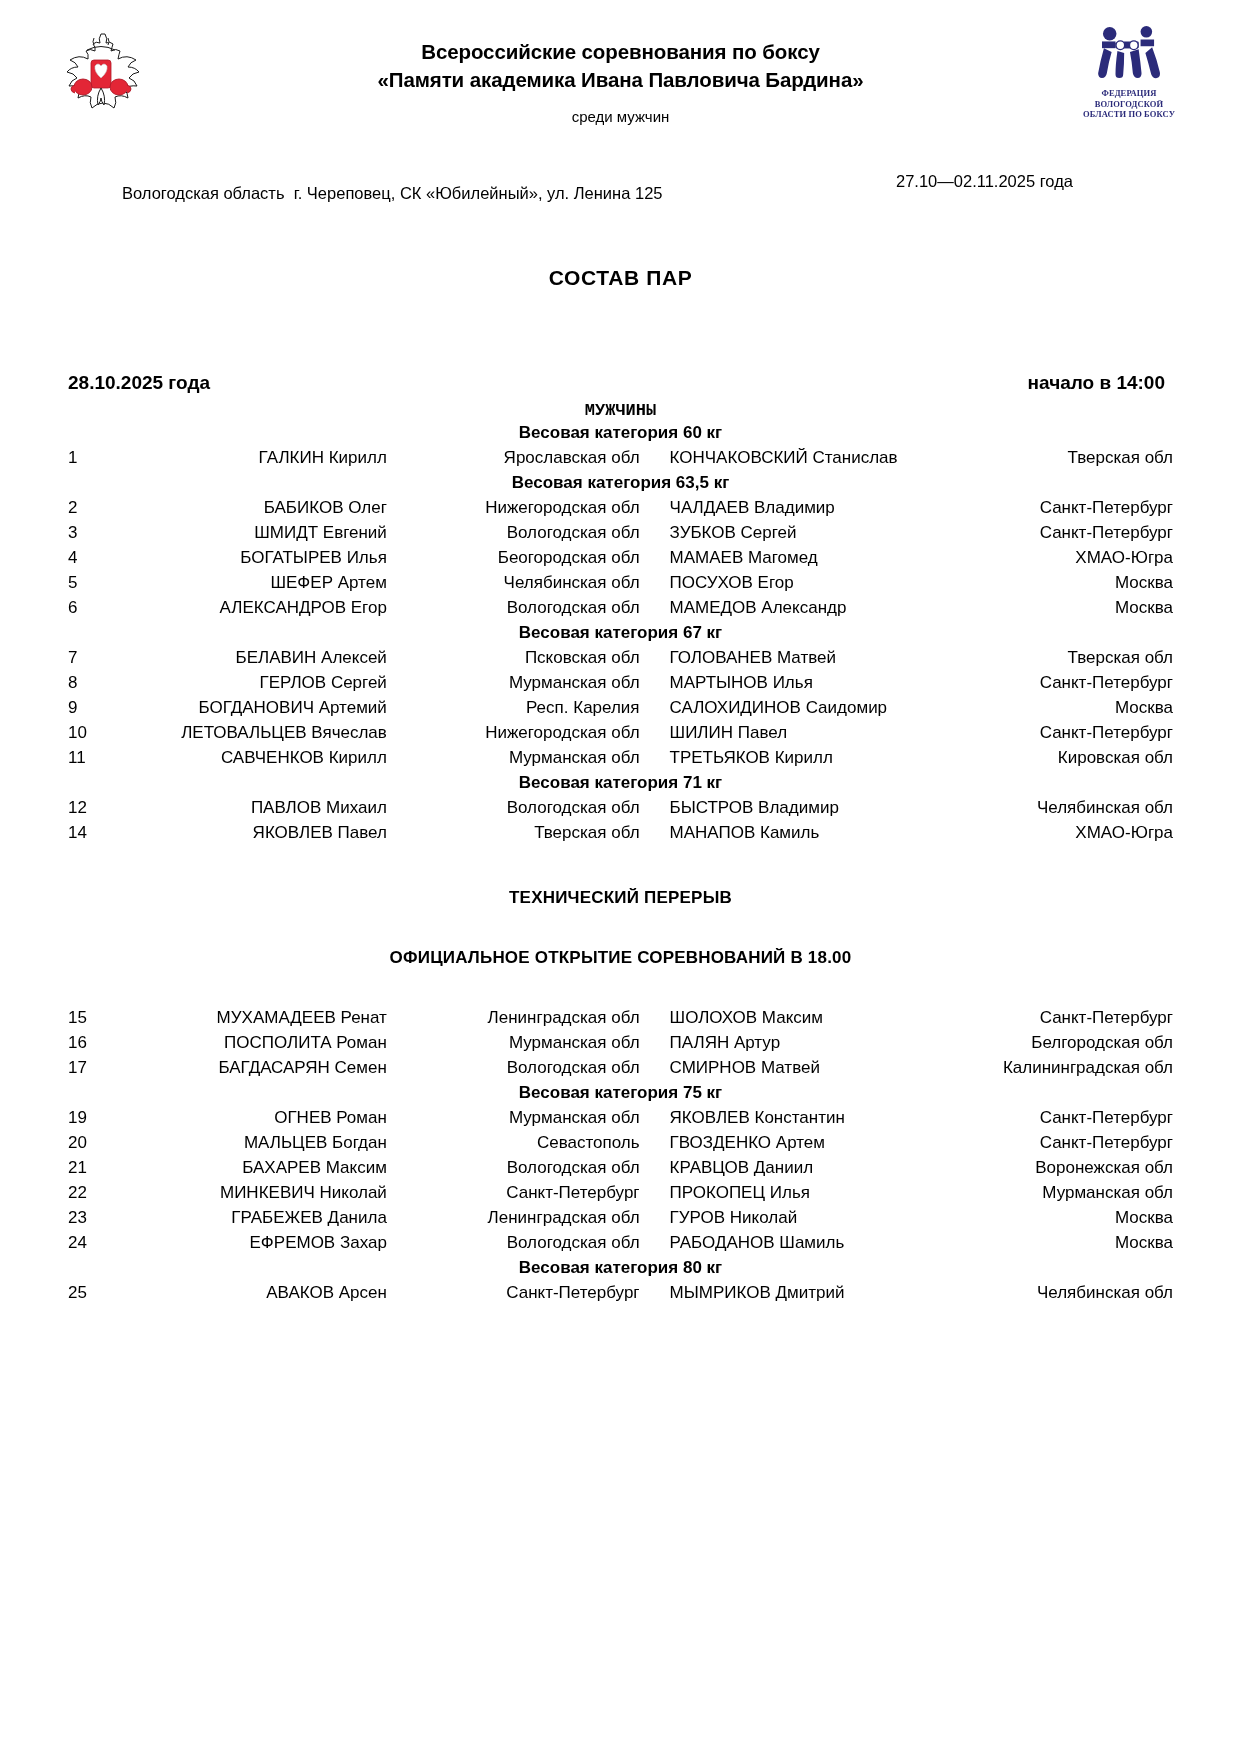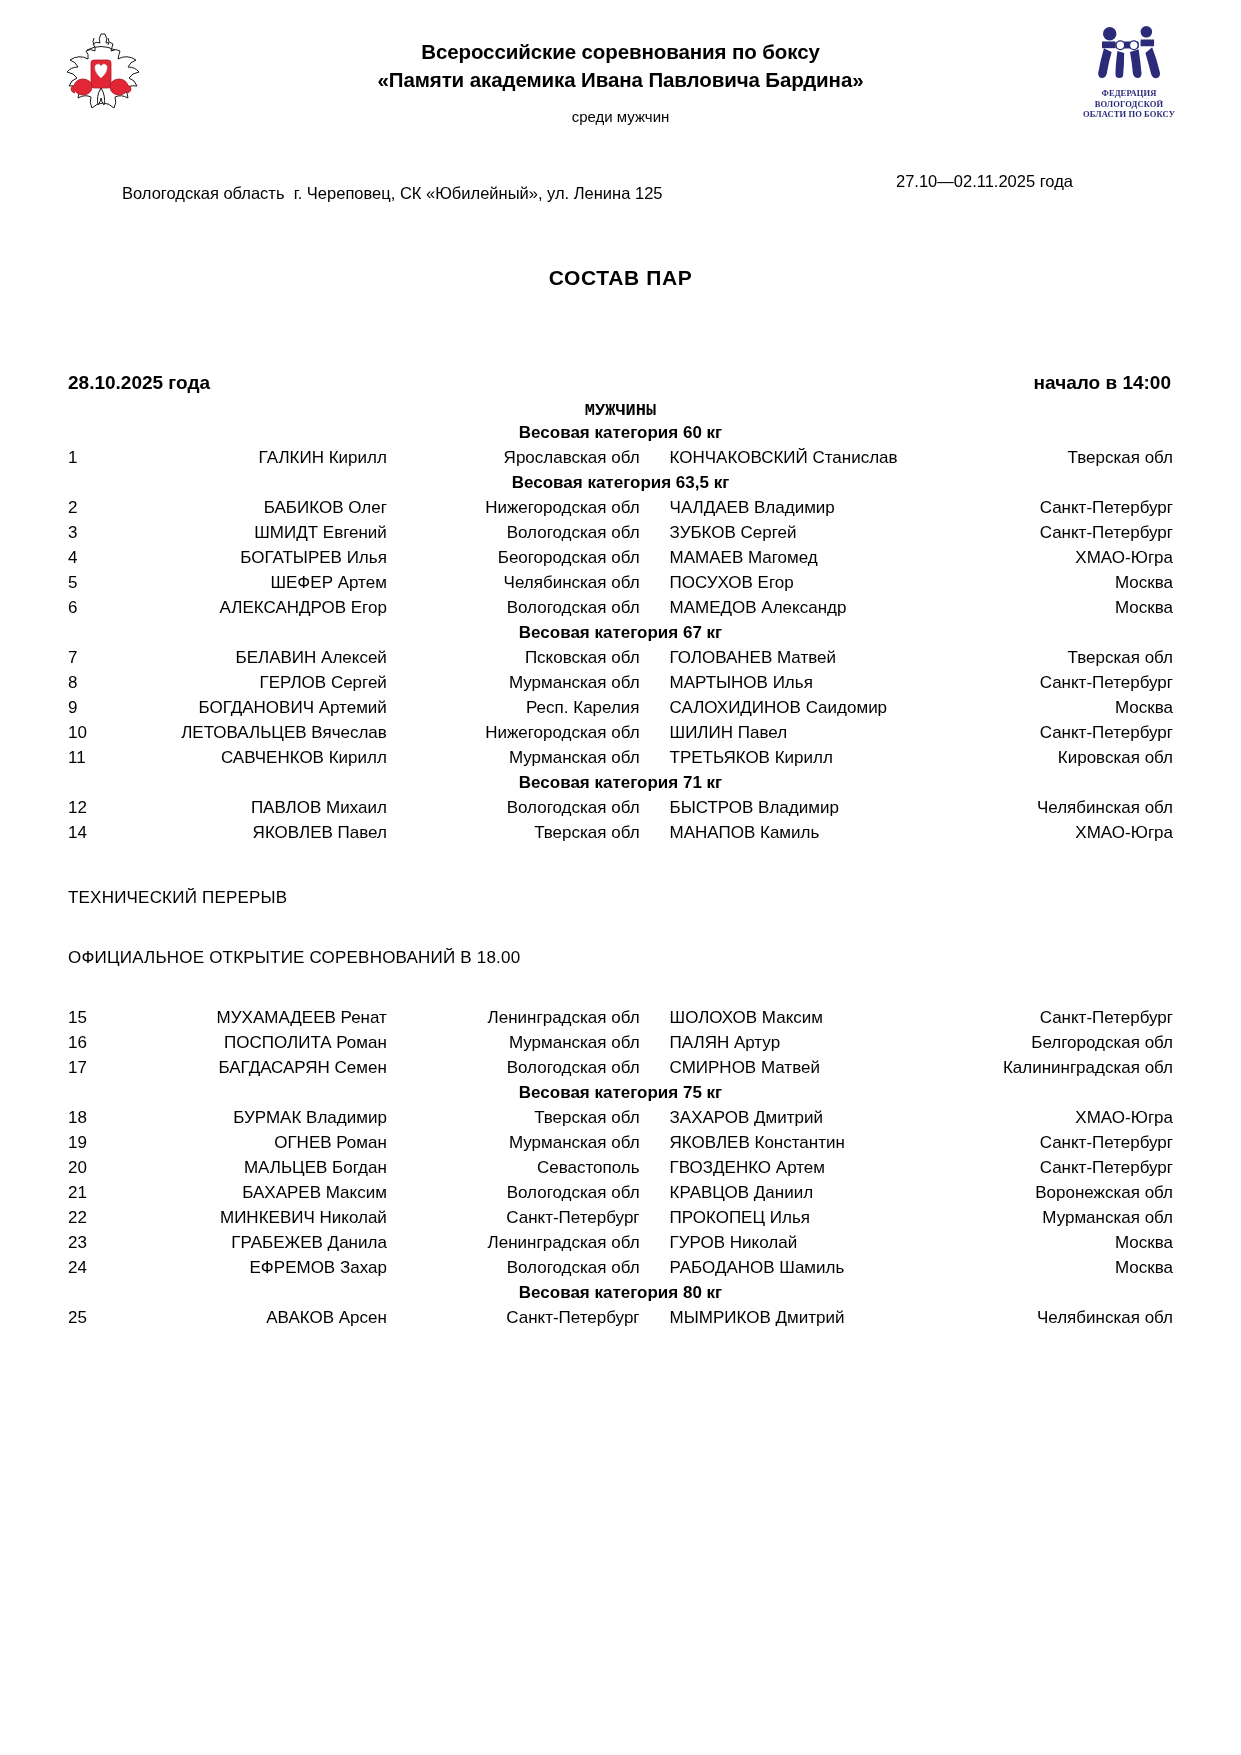--- a/index.html
+++ b/index.html
@@ -108,36 +108,36 @@
     font-size: 19px;
     font-weight: bold;
   }
   .date-left {
     position: absolute;
     left: 0;
     top: 0;
   }
   .date-right {
     position: absolute;
-    right: 2px;
+    right: 8px;
     top: 0;
   }
 
   
   .center-head {
     text-align: center;
     font-size: 17px;
     font-weight: bold;
     line-height: 25px;
     font-family: Liberation Mono, monospace;
   }
   .break-head {
-    text-align: left;
+    text-align: center;
     font-size: 17px;
-    font-weight: normal;
+    font-weight: bold;
     letter-spacing: 0.2px;
   }
   .spacer-md { height: 40px; }
 
   
   .bouts {
     width: 100%;
     border-collapse: collapse;
     table-layout: fixed;
     font-size: 17px;
@@ -395,27 +395,20 @@
         <td class="col-red">БАГДАСАРЯН Семен</td>
         <td class="col-rreg">Вологодская обл</td>
         <td class="col-blue">СМИРНОВ Матвей</td>
         <td class="col-breg">Калининградская обл</td>
       </tr>
 
       <tr class="row-head">
         <td colspan="5">Весовая категория 75 кг</td>
       </tr>
       <tr>
-        <td class="col-num">18</td>
-        <td class="col-red">БУРМАК Владимир</td>
-        <td class="col-rreg">Тверская обл</td>
-        <td class="col-blue">ЗАХАРОВ Дмитрий</td>
-        <td class="col-breg">ХМАО-Югра</td>
-      </tr>
-      <tr>
         <td class="col-num">19</td>
         <td class="col-red">ОГНЕВ Роман</td>
         <td class="col-rreg">Мурманская обл</td>
         <td class="col-blue">ЯКОВЛЕВ Константин</td>
         <td class="col-breg">Санкт-Петербург</td>
       </tr>
       <tr>
         <td class="col-num">20</td>
         <td class="col-red">МАЛЬЦЕВ Богдан</td>
         <td class="col-rreg">Севастополь</td>

